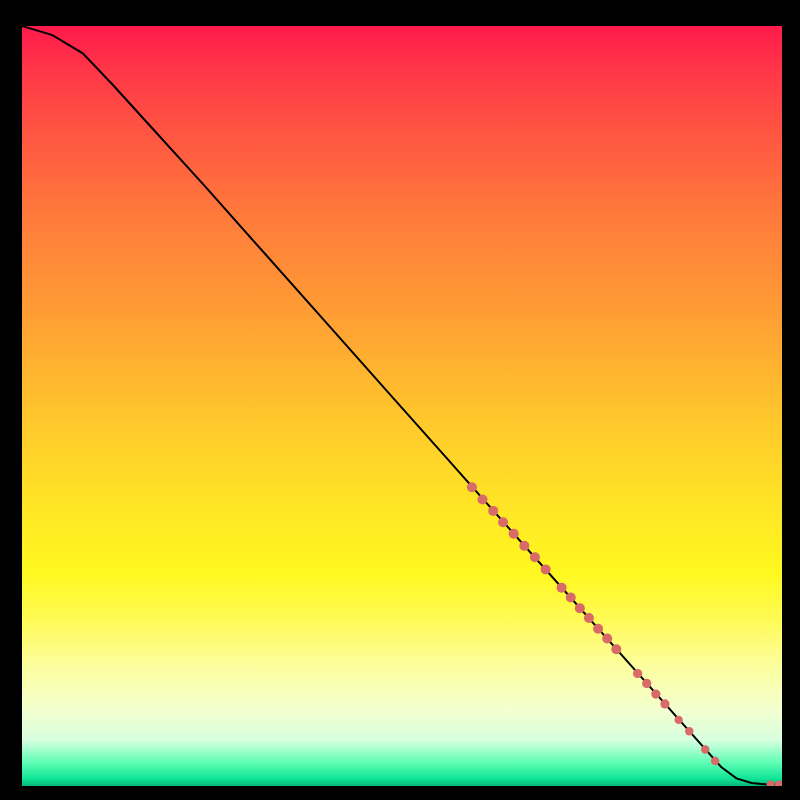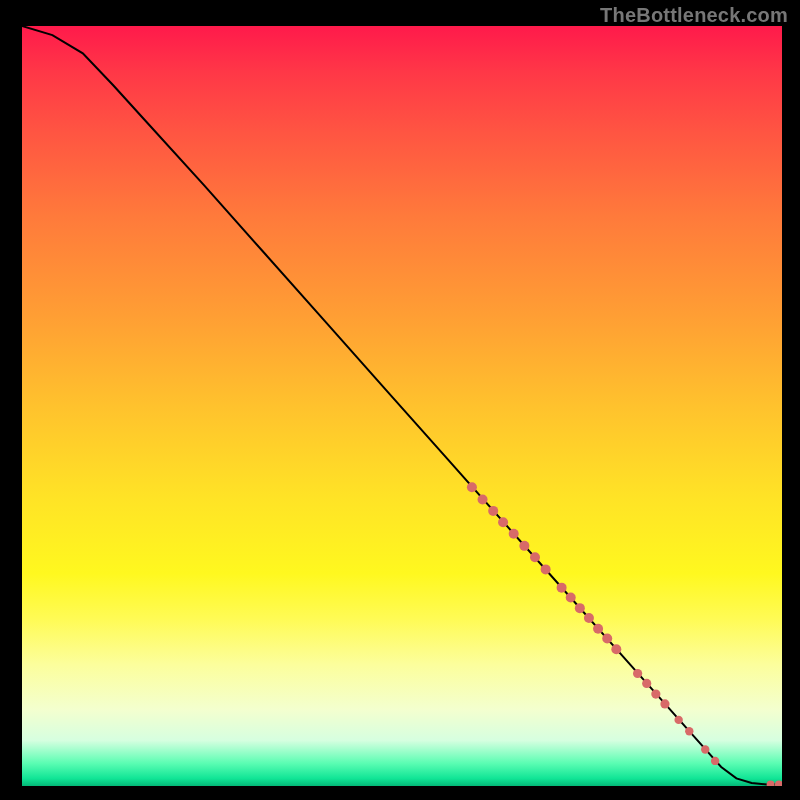--- a/index.html
+++ b/index.html
@@ -69,21 +69,20 @@
   .dot {
     fill: #d86a68;
     stroke: none;
   }
 </style>
 </head>
 <body>
 
 <div class="stage">
 
-  <div class="attribution">TheBottleneck.com</div>
 
   <div class="plot-frame">
     <div class="gradient-area"></div>
     <svg class="overlay" viewBox="0 0 760 760" preserveAspectRatio="none">
       <path id="curve-path" class="curve" d="M0.00 0.00 L30.40 9.12 L60.80 27.36 L91.20 59.28 L121.60 92.72 L182.40 159.60 L243.20 228.00 L304.00 296.40 L364.80 364.80 L425.60 433.20 L486.40 501.60 L547.20 570.00 L608.00 638.40 L668.80 706.80 L699.20 741.00 L714.40 752.40 L729.60 756.96 L744.80 758.48 L760.00 758.48"></path>
       <g id="dots-group">
           <circle cx="449.92" cy="461.32" r="5" class="dot"></circle>
           <circle cx="460.56" cy="473.48" r="5" class="dot"></circle>
           <circle cx="471.20" cy="484.88" r="5" class="dot"></circle>
           <circle cx="481.08" cy="496.28" r="5" class="dot"></circle>

